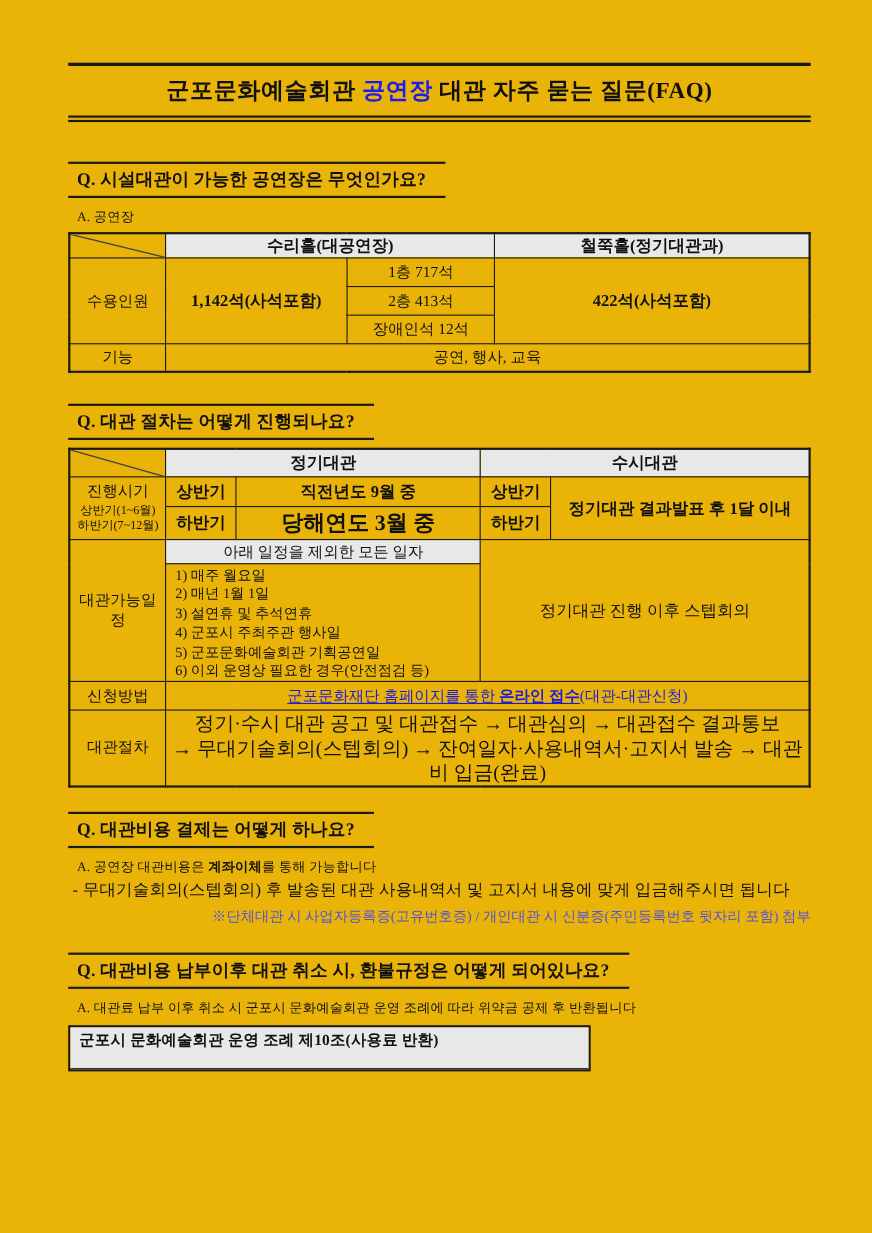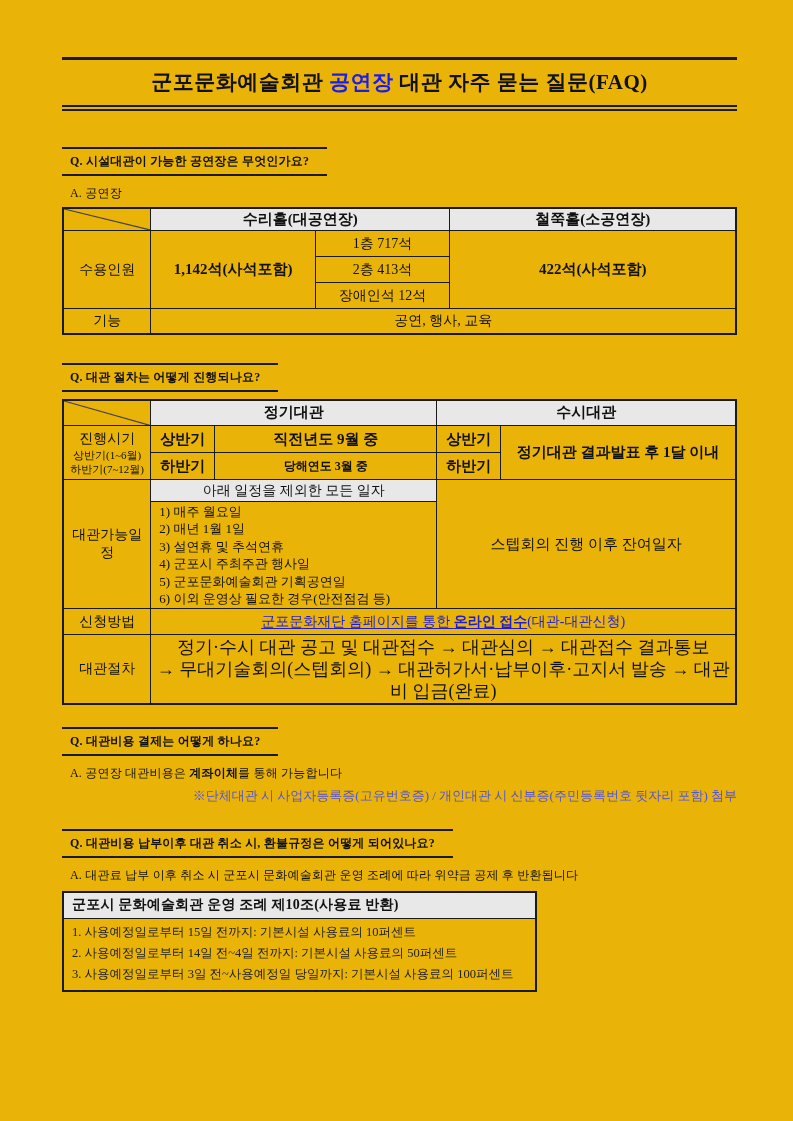--- a/index.html
+++ b/index.html
@@ -23,21 +23,21 @@
     font-weight:bold;
     padding:8px 0 9px 0;
     letter-spacing:0.5px;
   }
   .blue{color:#1b1bef;}
   
   .q-head{
     display:inline-block;
     border-top:2px solid #1a1a1a;
     border-bottom:2px solid #1a1a1a;
-    font-size:12px;
+    font-size:16px;
     font-weight:bold;
     padding:4px 18px 4px 8px;
     letter-spacing:0.2px;
   }
   .ans{
     font-size:12px;
     margin:9px 0 0 8px;
     letter-spacing:0.2px;
   }
   .dash-line{font-size:15px;margin:3px 0 0 4px;letter-spacing:0.2px;}
@@ -72,21 +72,21 @@
     width:475px;
     border:2px solid #1a1a1a;
     margin-top:7px;
     box-sizing:border-box;
   }
   .refund-head{
     background:#e8e8e8;
     border-bottom:1px solid #1a1a1a;
     font-size:14px;
     font-weight:bold;
-    padding:3px 8px 4px 8px;
+    padding:3px 8px 16px 8px;
     letter-spacing:0.2px;
   }
   .refund-items{padding:3px 8px 5px 8px;}
   .refund-items div{font-size:12.5px;line-height:21px;color:#222;}
   
   .mt-title{margin-bottom:36px;}
   .sec-q1{margin-top:0;}
   .sec-q2{margin-top:28px;}
   .sec-q3{margin-top:22px;}
   .sec-q4{margin-top:24px;}
@@ -114,21 +114,21 @@
           <col style="width:287px">
         </colgroup>
       <tbody>
           <tr style="height:20px">
         <td class="diag">
           <svg viewBox="0 0 100 100" preserveAspectRatio="none">
                 <line x1="0" y1="0" x2="100" y2="100" stroke="#444" stroke-width="1.2" vector-effect="non-scaling-stroke"></line>
               </svg>
         </td>
         <td class="gray bold" colspan="2" style="font-size:15px">수리홀(대공연장)</td>
-        <td class="gray bold" style="font-size:15px">철쭉홀(소공연장)</td>
+        <td class="gray bold" style="font-size:15px">철쭉홀(정기대관과)</td>
       </tr>
       <tr style="height:26px">
         <td rowspan="3">수용인원</td>
         <td rowspan="3" class="bold" style="font-size:15px">1,142석(사석포함)</td>
         <td>1층 717석</td>
         <td rowspan="3" class="bold" style="font-size:15px">422석(사석포함)</td>
       </tr>
       <tr style="height:26px">
         <td>2층 413석</td>
       </tr>
@@ -170,27 +170,27 @@
           <div class="sub-small">상반기(1~6월)</div>
           <div class="sub-small">하반기(7~12월)</div>
         </td>
         <td class="bold" style="font-size:15px">상반기</td>
         <td class="bold" style="font-size:15px">직전년도 9월 중</td>
         <td class="bold" style="font-size:15px">상반기</td>
         <td rowspan="2" class="bold" style="font-size:15px">정기대관 결과발표 후 1달 이내</td>
       </tr>
       <tr style="height:27px">
         <td class="bold" style="font-size:15px">하반기</td>
-        <td class="bold" style="font-size:12px">당해연도 3월 중</td>
+        <td class="bold" style="font-size:20px">당해연도 3월 중</td>
         <td class="bold" style="font-size:15px">하반기</td>
       </tr>
       <tr style="height:22px">
         <td rowspan="2">대관가능일정</td>
         <td colspan="2" class="gray" style="font-size:14px">아래 일정을 제외한 모든 일자</td>
-        <td colspan="2" rowspan="2" style="font-size:15px">스텝회의 진행 이후 잔여일자</td>
+        <td colspan="2" rowspan="2" style="font-size:15px">정기대관 진행 이후 스텝회의</td>
       </tr>
       <tr style="height:105px">
         <td colspan="2" class="list-items">
           <div>1) 매주 월요일</div>
           <div>2) 매년 1월 1일</div>
           <div>3) 설연휴 및 추석연휴</div>
           <div>4) 군포시 주최주관 행사일</div>
           <div>5) 군포문화예술회관 기획공연일</div>
           <div>6) 이외 운영상 필요한 경우(안전점검 등)</div>
         </td>
@@ -198,42 +198,38 @@
       <tr style="height:26px">
         <td>신청방법</td>
         <td colspan="4" class="left link-cell">
           <span class="u"><span>군포문화재단 홈페이지를 통한 </span><span class="bold">온라인 접수</span></span><span>(대관-대관신청)</span>
         </td>
       </tr>
       <tr style="height:48px">
         <td>대관절차</td>
         <td colspan="4" class="left proc-cell">
           <div>정기·수시 대관 공고 및 대관접수 → 대관심의 → 대관접수 결과통보</div>
-          <div>→ 무대기술회의(스텝회의) → 대관허가서·납부이후·고지서 발송 → 대관비 입금(완료)</div>
+          <div>→ 무대기술회의(스텝회의) → 잔여일자·사용내역서·고지서 발송 → 대관비 입금(완료)</div>
         </td>
       </tr>
     </tbody>
       </table>
   </div>
 
   <div class="sec-q3">
     <div class="q-head">Q. 대관비용 결제는 어떻게 하나요?</div>
     <div class="ans">
       <span>A. 공연장 대관비용은 </span><span class="bold">계좌이체</span><span>를 통해 가능합니다</span>
     </div>
+    <div class="dash-line">- 무대기술회의(스텝회의) 후 발송된 대관 사용내역서 및 고지서 내용에 맞게 입금해주시면 됩니다</div>
     <div class="note-line">※단체대관 시 사업자등록증(고유번호증) / 개인대관 시 신분증(주민등록번호 뒷자리 포함) 첨부</div>
   </div>
 
   <div class="sec-q4">
     <div class="q-head">Q. 대관비용 납부이후 대관 취소 시, 환불규정은 어떻게 되어있나요?</div>
     <div class="ans">A. 대관료 납부 이후 취소 시 군포시 문화예술회관 운영 조례에 따라 위약금 공제 후 반환됩니다</div>
 
     <div class="refund-box">
       <div class="refund-head">군포시 문화예술회관 운영 조례 제10조(사용료 반환)</div>
-      <div class="refund-items">
-        <div>1. 사용예정일로부터 15일 전까지: 기본시설 사용료의 10퍼센트</div>
-        <div>2. 사용예정일로부터 14일 전~4일 전까지: 기본시설 사용료의 50퍼센트</div>
-        <div>3. 사용예정일로부터 3일 전~사용예정일 당일까지: 기본시설 사용료의 100퍼센트</div>
-      </div>
     </div>
   </div>
 
 </div>
 
 </body></html>

